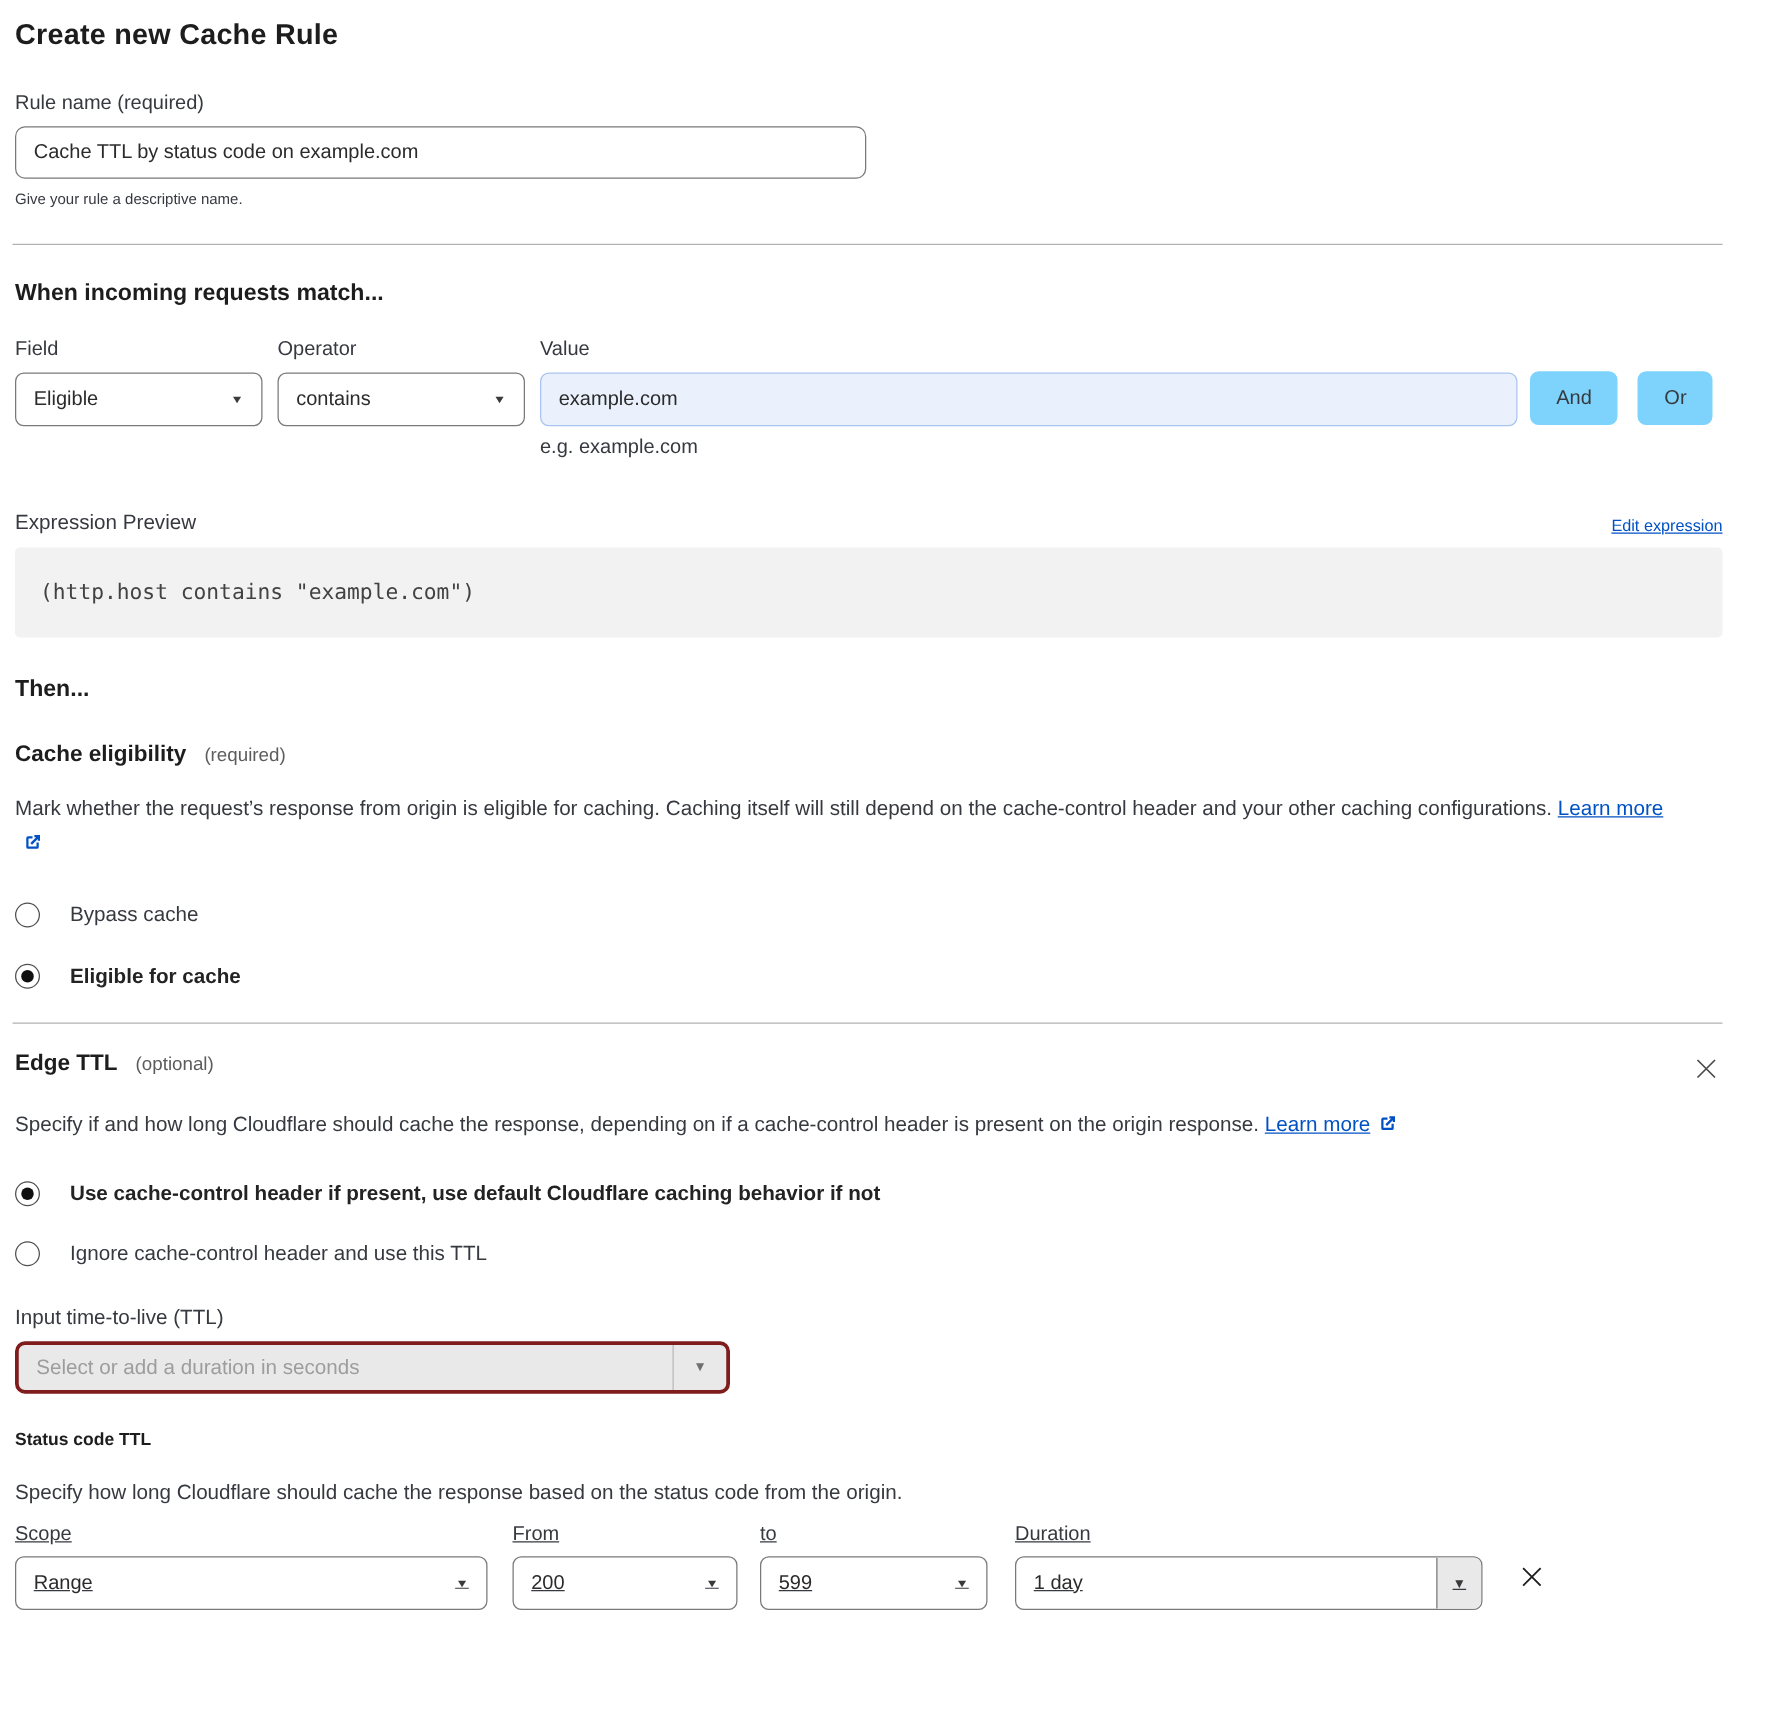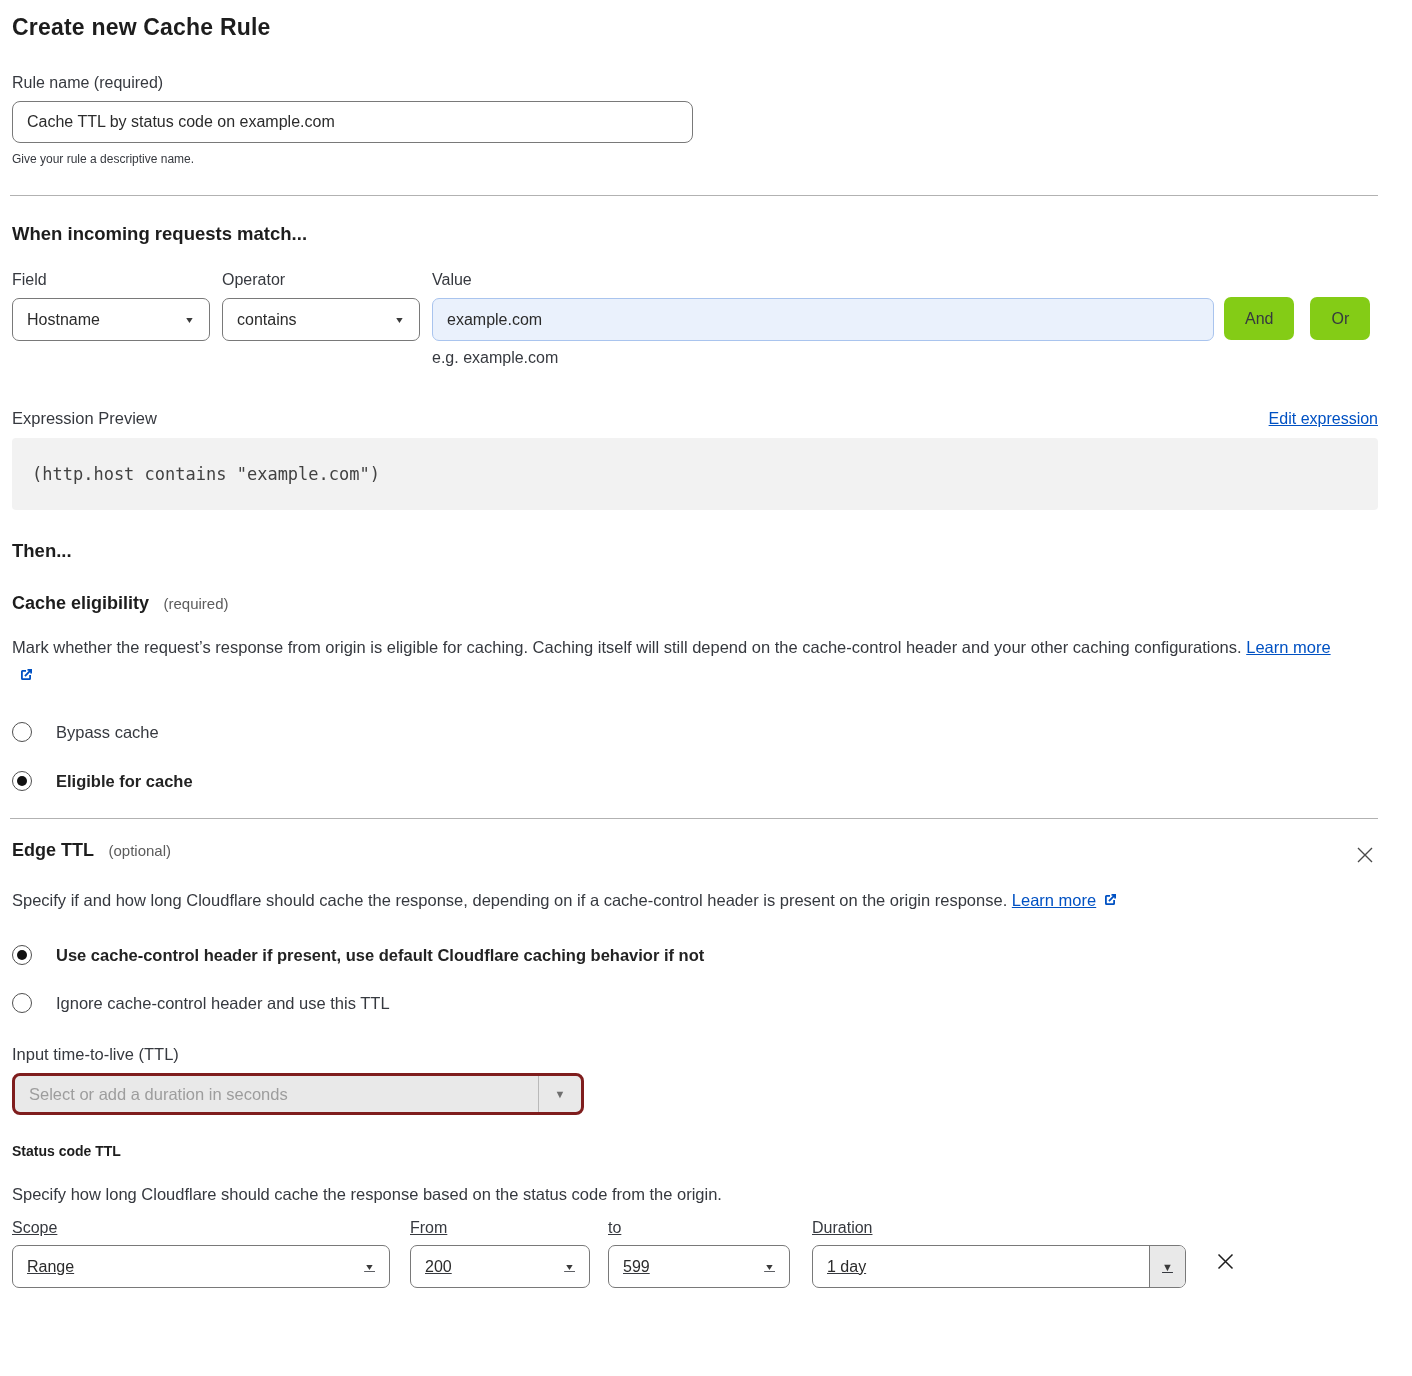--- a/index.html
+++ b/index.html
@@ -43,29 +43,29 @@
   .select .arrow { font-size:11px; color:#3a3a3a; transform:scaleY(.8); }
 
   .value-input {
     display:flex; align-items:center;
     height:43px; border:1px solid #a9c4ee; border-radius:7px;
     background:#eaf1fc; padding:0 14px; font-size:16px; color:#2b2b2b;
   }
 
   .andor { display:flex; align-items:flex-start; gap:16px; padding-top:26px; margin-left:-2px; }
   .andor-btn {
-    height:43px; border:none; border-radius:7px; background:#84cc16;
+    height:43px; border:none; border-radius:7px; background:#7dd3fc;
     color:#36393f; font-size:16px; font-family:inherit; padding:4px 21px; cursor:pointer;
   }
   .row-help { margin-top:8px; font-size:16px; color:#36393f; }
 
   
   .expr-row { display:flex; justify-content:space-between; align-items:flex-end; }
   .expr-label { font-size:16.5px; color:#36393f; }
-  a.text-link { color:#0051c3; font-size:16px; text-decoration:underline; cursor:pointer; }
+  a.text-link { color:#0051c3; font-size:13px; text-decoration:underline; cursor:pointer; }
   .code-box {
     margin-top:10px; height:72px; background:#f2f2f2; border-radius:4px;
     display:flex; align-items:center; padding:0 20px;
     font-family:"DejaVu Sans Mono","Liberation Mono",monospace;
     font-size:17px; color:#424242;
   }
 
   
   .radio-row { display:flex; align-items:center; gap:24px; cursor:pointer; }
   .radio {
@@ -159,21 +159,21 @@
   <div class="help-text mt-help1">Give your rule a descriptive name.</div>
 
   <hr class="divider mt-div1">
 
   <div class="section-heading mt-match">When incoming requests match...</div>
 
   <div class="match-grid mt-matchgrid">
     <div class="col-field">
       <div class="col-label">Field</div>
       <div class="select">
-        <span>Hostname</span>
+        <span>Eligible</span>
         <span class="arrow">▼</span>
       </div>
     </div>
     <div class="col-operator">
       <div class="col-label">Operator</div>
       <div class="select">
         <span>contains</span>
         <span class="arrow">▼</span>
       </div>
     </div>

